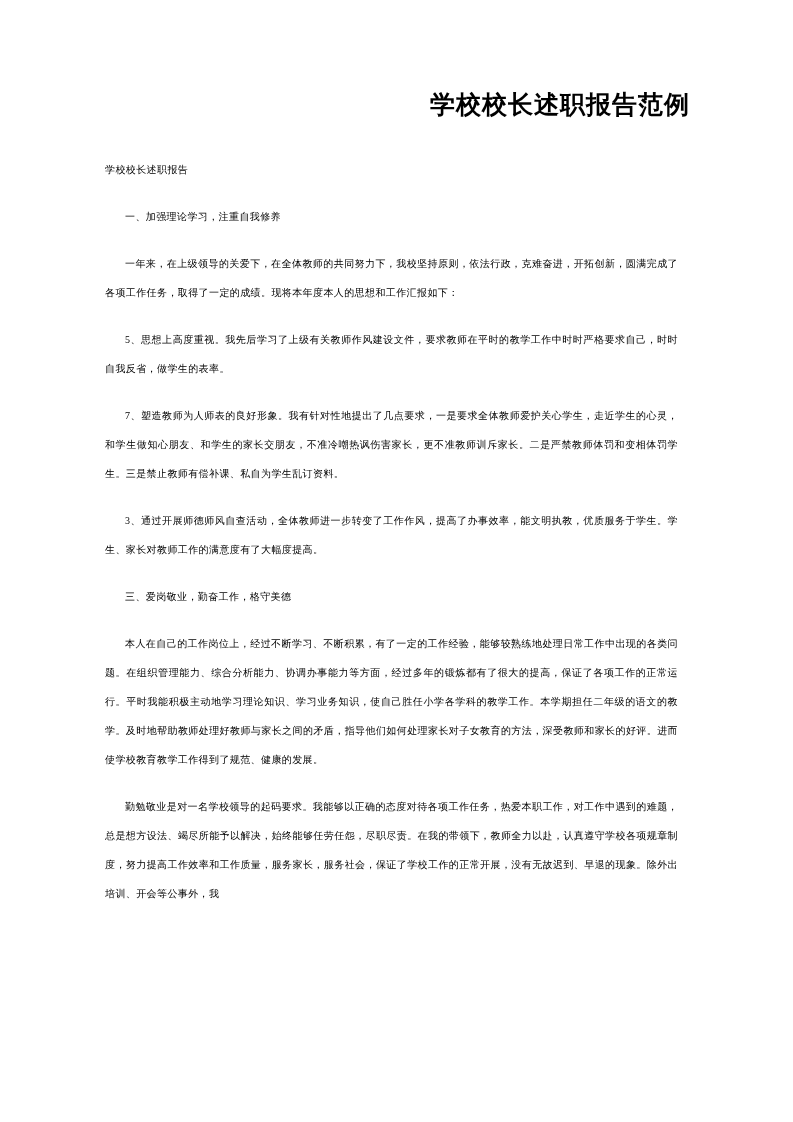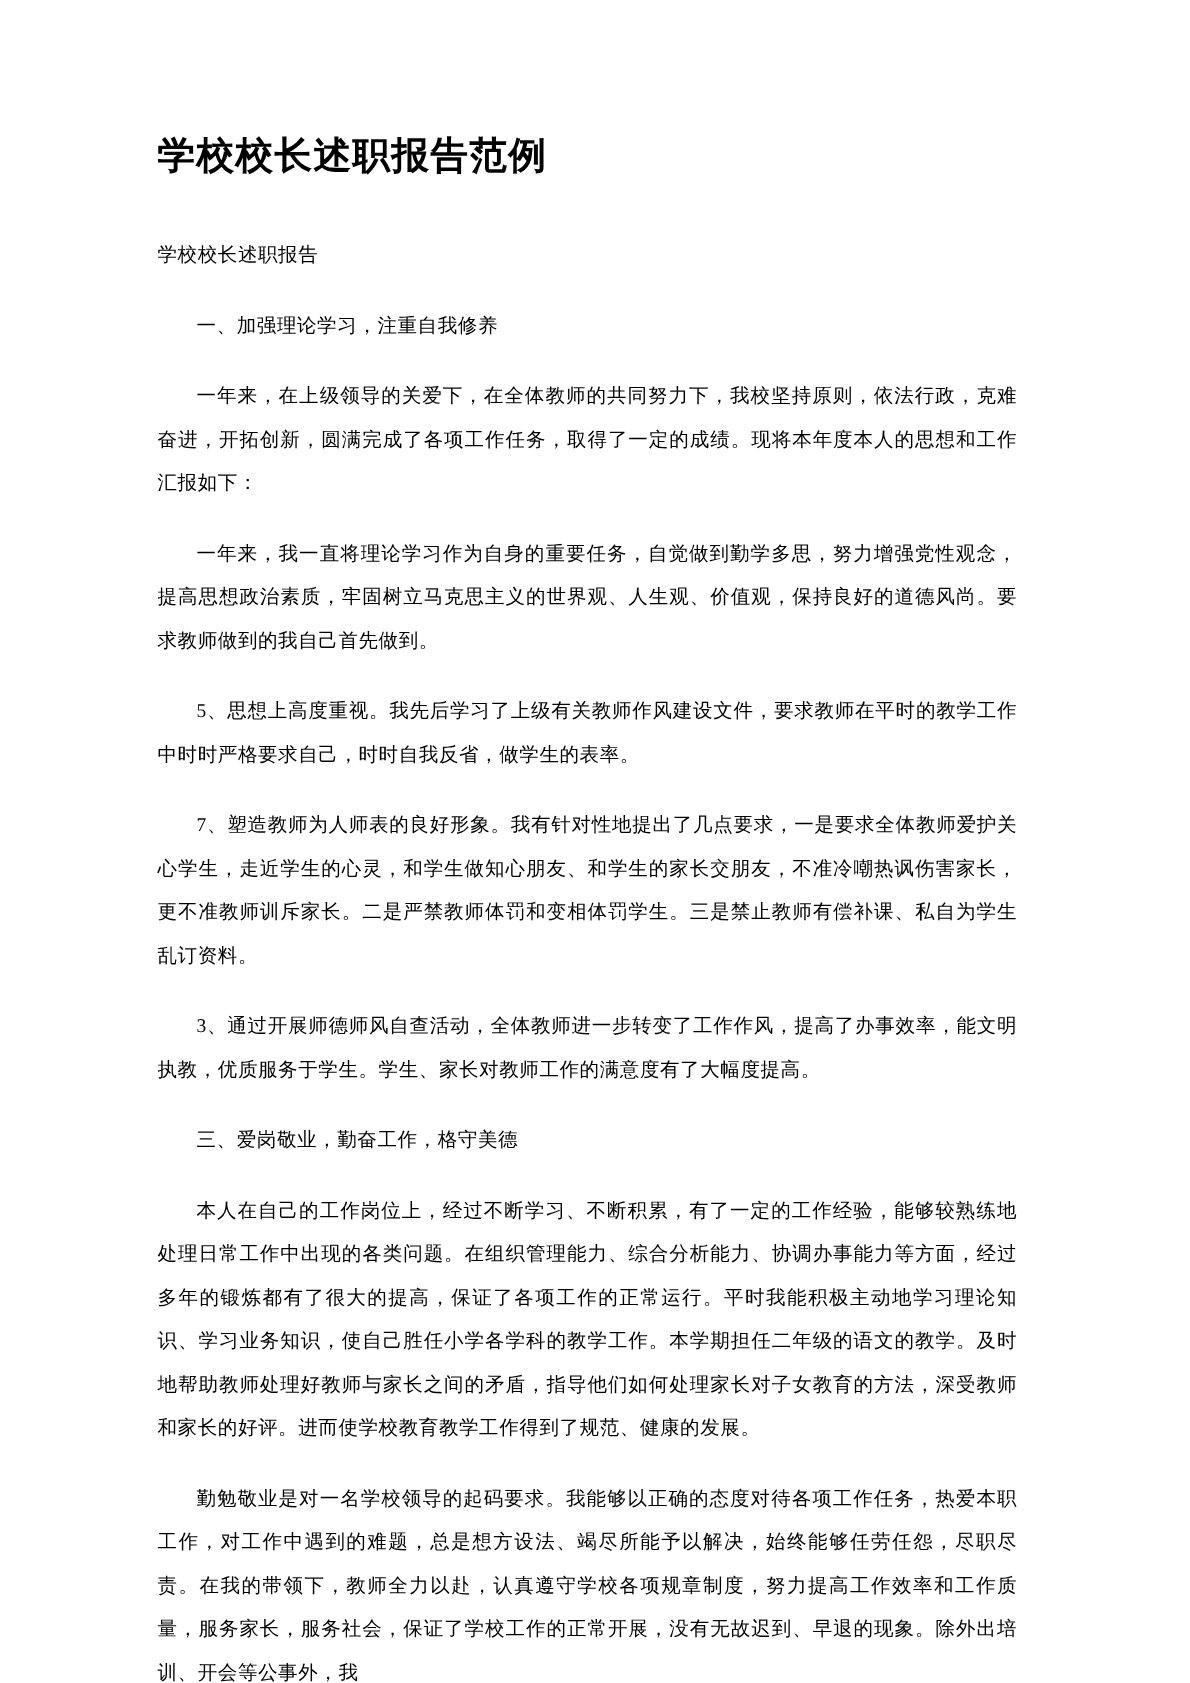--- a/index.html
+++ b/index.html
@@ -20,27 +20,27 @@
   .content {
     position: absolute;
     left: 105px;
     top: 88px;
     width: 585px;
   }
   .doc-title {
     font-family: "Liberation Sans", "DejaVu Sans", sans-serif;
     font-size: 25px;
     font-weight: 700;
-    text-align: left;
+    text-align: right;
     letter-spacing: 1px;
     margin: 0 0 34px 0;
     line-height: 1.3;
   }
   .para {
-    font-size: 13px;
+    font-size: 10px;
     line-height: 29px;
     text-align: justify;
     margin: 0 12px 18px 0;
     letter-spacing: 0.4px;
   }
   .para.indent {
     text-indent: 2em;
   }
   .para.heading {
     text-indent: 2em;
@@ -56,21 +56,20 @@
   <div class="content">
 
     <h1 class="doc-title">学校校长述职报告范例</h1>
 
     <p class="para nohang">学校校长述职报告</p>
 
     <p class="para heading">一、加强理论学习，注重自我修养</p>
 
     <p class="para indent">一年来，在上级领导的关爱下，在全体教师的共同努力下，我校坚持原则，依法行政，克难奋进，开拓创新，圆满完成了各项工作任务，取得了一定的成绩。现将本年度本人的思想和工作汇报如下：</p>
 
-    <p class="para indent">一年来，我一直将理论学习作为自身的重要任务，自觉做到勤学多思，努力增强党性观念，提高思想政治素质，牢固树立马克思主义的世界观、人生观、价值观，保持良好的道德风尚。要求教师做到的我自己首先做到。</p>
 
     <p class="para indent">5、思想上高度重视。我先后学习了上级有关教师作风建设文件，要求教师在平时的教学工作中时时严格要求自己，时时自我反省，做学生的表率。</p>
 
     <p class="para indent">7、塑造教师为人师表的良好形象。我有针对性地提出了几点要求，一是要求全体教师爱护关心学生，走近学生的心灵，和学生做知心朋友、和学生的家长交朋友，不准冷嘲热讽伤害家长，更不准教师训斥家长。二是严禁教师体罚和变相体罚学生。三是禁止教师有偿补课、私自为学生乱订资料。</p>
 
     <p class="para indent">3、通过开展师德师风自查活动，全体教师进一步转变了工作作风，提高了办事效率，能文明执教，优质服务于学生。学生、家长对教师工作的满意度有了大幅度提高。</p>
 
 
     <p class="para heading">三、爱岗敬业，勤奋工作，格守美德</p>
 

